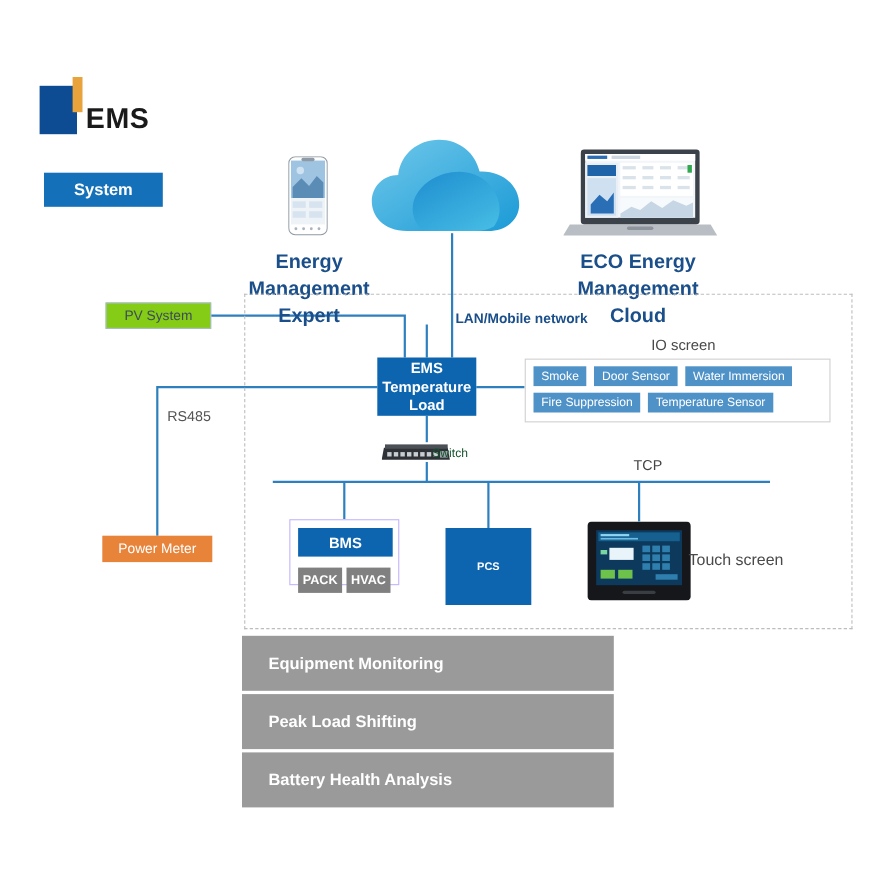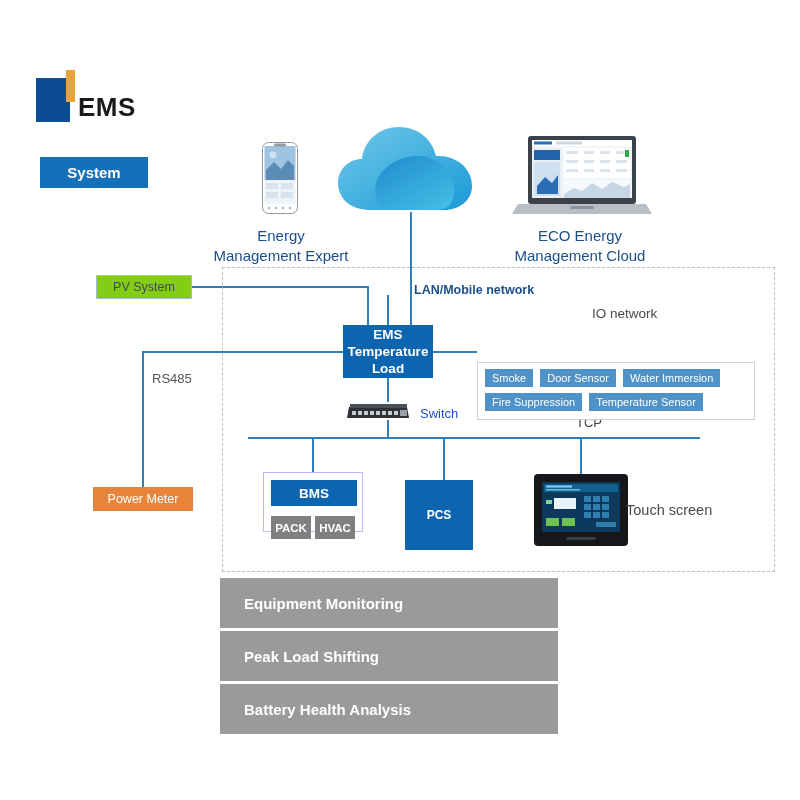--- a/index.html
+++ b/index.html
@@ -47,22 +47,22 @@
     font-size: 15px;
     font-weight: bold;
     display: flex;
     align-items: center;
     justify-content: center;
   }
 
   
   .caption {
     color: #1b4f8a;
-    font-size: 15px;
-    font-weight: normal;
+    font-size: 18px;
+    font-weight: bold;
     text-align: center;
     line-height: 1.35;
   }
   #expert-caption { left: 196px; top: 226px; width: 170px; }
   #cloud-caption  { left: 500px; top: 226px; width: 160px; }
 
   
   #dashed-zone {
     left: 222px; top: 267px;
     width: 553px; height: 305px;
@@ -81,23 +81,23 @@
     left: 152px; top: 371px;
     color: #555555;
     font-size: 13px;
   }
   #tcp-label {
     left: 576px; top: 415px;
     color: #444444;
     font-size: 13px;
   }
   #switch-label {
-    left: 420px; top: 406px;
-    color: #1d4ed8;
-    font-size: 13px;
+    left: 393px; top: 406px;
+    color: #14532d;
+    font-size: 11px;
   }
   #touch-label {
     left: 626px; top: 502px;
     color: #4a4a4a;
     font-size: 14.5px;
   }
   #io-title {
     left: 592px; top: 306px;
     color: #4a4a4a;
     font-size: 13.5px;
@@ -128,37 +128,36 @@
     background: #0d65b0;
     color: #ffffff;
     font-size: 13.5px;
     font-weight: bold;
     line-height: 1.28;
     text-align: center;
     display: flex; align-items: center; justify-content: center;
   }
   #pcs-box {
     left: 405px; top: 480px;
-    width: 68px; height: 70px;
+    width: 78px; height: 70px;
     background: #0d65b0;
     color: #ffffff;
-    font-size: 12px;
+    font-size: 10px;
     font-weight: bold;
     display: flex; align-items: center; justify-content: center;
   }
 
   
   #io-panel {
     left: 477px; top: 326px;
     width: 278px; height: 58px;
     border: 1px solid #d0d0d0;
     box-sizing: border-box;
     background: #ffffff;
     padding: 6px 7px;
-    margin-top: 36px;
   }
   .io-row { display: flex; gap: 7px; margin-bottom: 6px; }
   .io-tag {
     background: #4f92c8;
     color: #ffffff;
     font-size: 11px;
     padding: 3px 7px;
     white-space: nowrap;
   }
 
@@ -338,21 +337,21 @@
 <div class="abs" id="power-meter-box">Power Meter</div>
 
 <div class="abs" id="ems-host-box">
   <div>
     <div>EMS</div>
     <div>Temperature</div>
     <div>Load</div>
   </div>
 </div>
 
-<div class="abs" id="io-title">IO network</div>
+<div class="abs" id="io-title">IO screen</div>
 <div class="abs" id="io-panel">
   <div class="io-row">
     <span class="io-tag">Smoke</span>
     <span class="io-tag">Door Sensor</span>
     <span class="io-tag">Water Immersion</span>
   </div>
   <div class="io-row">
     <span class="io-tag">Fire Suppression</span>
     <span class="io-tag">Temperature Sensor</span>
   </div>

